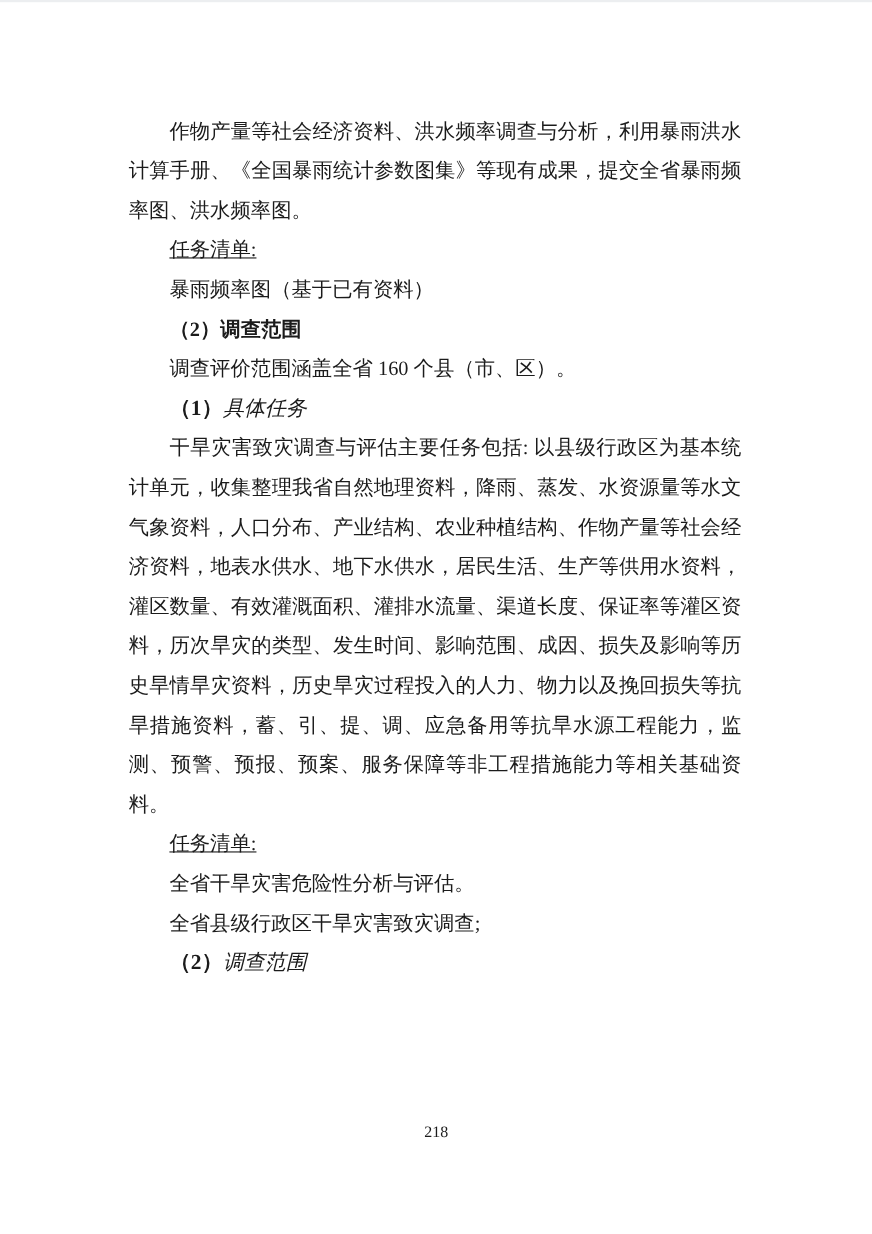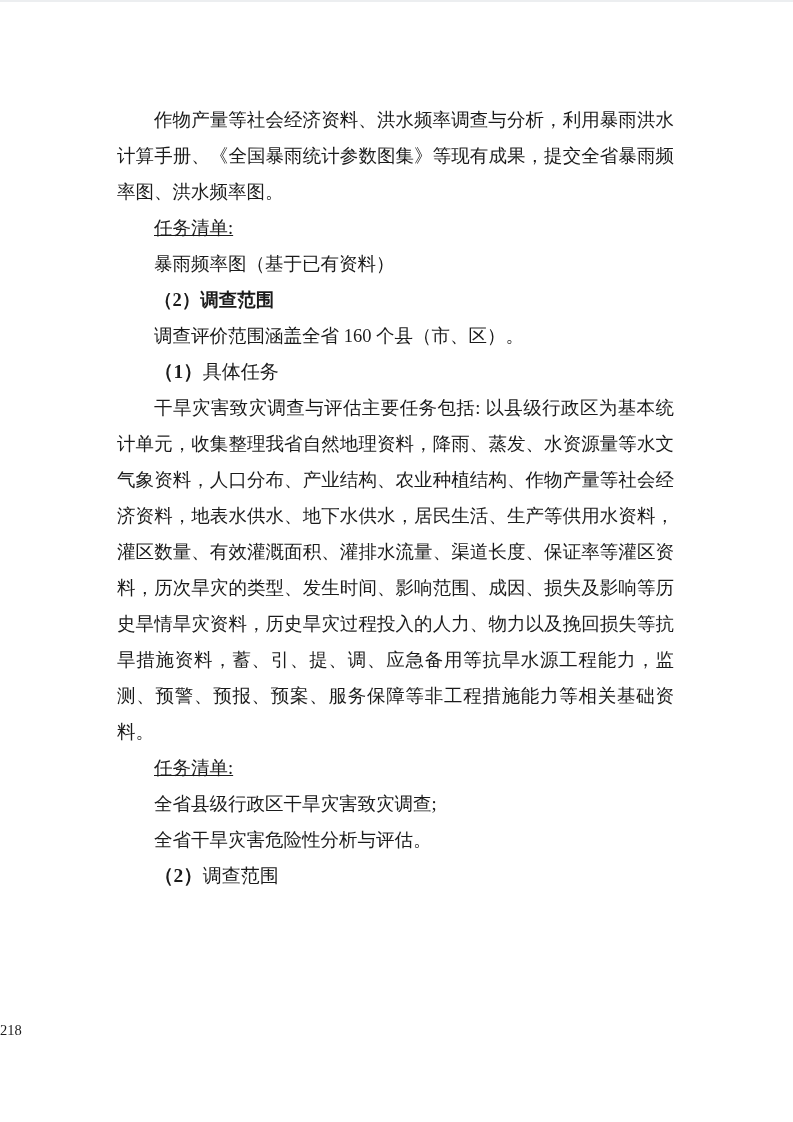--- a/index.html
+++ b/index.html
@@ -45,27 +45,28 @@
     font-weight: 700;
     font-size: 21px;
     text-align: left;
   }
   .mixed .prefix {
     font-weight: 700;
     font-size: 19.5px;
   }
   .mixed .label {
     font-size: 19px;
+    font-style: italic;
   }
   .page-number {
     position: absolute;
     top: 1018px;
     left: 0;
     width: 100%;
-    text-align: left;
+    text-align: center;
     font-size: 14.5px;
     line-height: 20px;
     color: #1b1b1b;
   }
 </style>
 </head>
 <body>
 
 <div class="page">
   <div class="content">
@@ -81,22 +82,22 @@
 
     <p class="block mt-item">调查评价范围涵盖全省 160 个县（市、区）。</p>
 
 
     <p class="block mt-item mixed"><span class="prefix">（1）</span><span class="label">具体任务</span></p>
 
     <p class="block mt-para">干旱灾害致灾调查与评估主要任务包括: 以县级行政区为基本统计单元，收集整理我省自然地理资料，降雨、蒸发、水资源量等水文气象资料，人口分布、产业结构、农业种植结构、作物产量等社会经济资料，地表水供水、地下水供水，居民生活、生产等供用水资料，灌区数量、有效灌溉面积、灌排水流量、渠道长度、保证率等灌区资料，历次旱灾的类型、发生时间、影响范围、成因、损失及影响等历史旱情旱灾资料，历史旱灾过程投入的人力、物力以及挽回损失等抗旱措施资料，蓄、引、提、调、应急备用等抗旱水源工程能力，监测、预警、预报、预案、服务保障等非工程措施能力等相关基础资料。</p>
 
     <p class="block mt-group">任务清单:</p>
 
+    <p class="block mt-item">全省干旱灾害危险性分析与评估。</p>
+
     <p class="block mt-item">全省县级行政区干旱灾害致灾调查;</p>
-
-    <p class="block mt-item">全省干旱灾害危险性分析与评估。</p>
 
     <p class="block mt-item mixed"><span class="prefix">（2）</span><span class="label">调查范围</span></p>
 
   </div>
 
   <div class="page-number">218</div>
 </div>
 
 </body></html>

